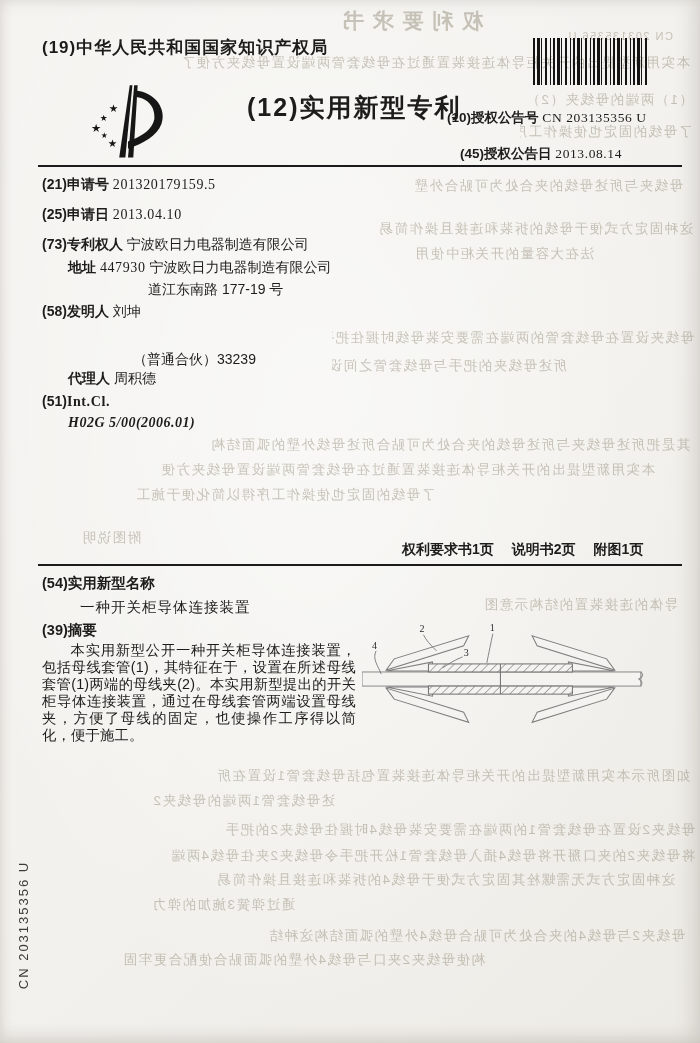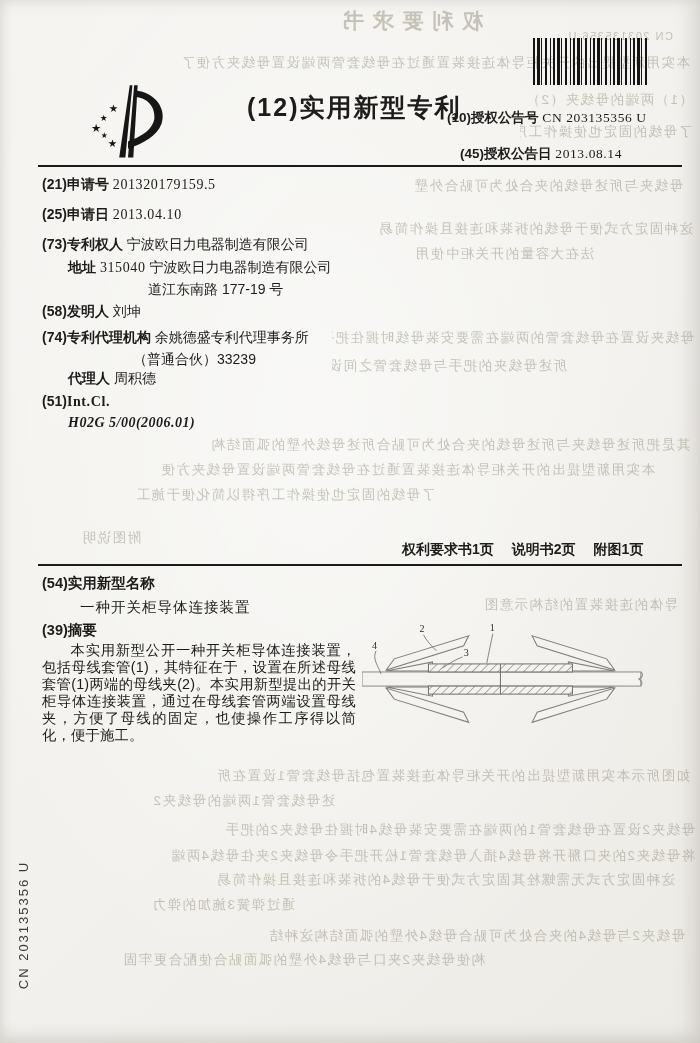--- a/index.html
+++ b/index.html
@@ -81,20 +81,21 @@
       <div class="ghost" style="top: 768px; left: 45px; width: 645px;">如图所示本实用新型提出的开关柜导体连接装置包括母线套管1设置在所</div>
       <div class="ghost" style="top: 793px; left: 45px; width: 290px;">述母线套管1两端的母线夹2</div>
       <div class="ghost" style="top: 822px; left: 45px; width: 650px;">母线夹2设置在母线套管1的两端在需要安装母线4时握住母线夹2的把手</div>
       <div class="ghost" style="top: 848px; left: 45px; width: 650px;">将母线夹2的夹口掰开将母线4插入母线套管1松开把手令母线夹2夹住母线4两端</div>
       <div class="ghost" style="top: 872px; left: 45px; width: 630px;">这种固定方式无需螺栓其固定方式便于母线4的拆装和连接且操作简易</div>
       <div class="ghost" style="top: 897px; left: 45px; width: 250px;">通过弹簧3施加的弹力</div>
       <div class="ghost" style="top: 928px; left: 45px; width: 640px;">母线夹2与母线4的夹合处为可贴合母线4外壁的弧面结构这种结</div>
       <div class="ghost" style="top: 952px; left: 45px; width: 440px;">构使母线夹2夹口与母线4外壁的弧面贴合使配合更牢固</div>
     </div>
 
+  <div class="abs office">(19)中华人民共和国国家知识产权局</div>
 
   <div class="barcode"></div>
 
   <svg class="logo" viewBox="0 0 100 100">
     <polygon points="40,88 52,6 55,6 47,88" fill="#161616"></polygon>
     <polygon points="50,88 57,6 61,6 56,88" fill="#161616"></polygon>
     <path d="M58,12 C 82,14 94,34 88,50 C 83,63 68,72 50,78 L 50,70 C 66,64 78,56 80,44 C 81,30 72,20 57,19 Z" fill="#161616"></path>
     <text x="28" y="36" font-size="12" fill="#161616">★</text>
     <text x="18" y="47" font-size="10" fill="#161616">★</text>
     <text x="8" y="59" font-size="13" fill="#161616">★</text>
@@ -122,33 +123,29 @@
   <div class="field" style="left:42px;top:206px">
     <span class="lbl">(25)申请日</span>
     <span class="num">2013.04.10</span>
   </div>
   <div class="field" style="left:42px;top:236px">
     <span class="lbl">(73)专利权人</span>
     <span>宁波欧日力电器制造有限公司</span>
   </div>
   <div class="field" style="left:68px;top:259px">
     <span class="lbl">地址</span>
-    <span class="num">315040</span>
+    <span class="num">447930</span>
     <span>宁波欧日力电器制造有限公司</span>
   </div>
   <div class="field" style="left:148px;top:281px">
     <span>道江东南路 177-19 号</span>
   </div>
   <div class="field" style="left:42px;top:303px">
     <span class="lbl">(58)发明人</span>
     <span>刘坤</span>
-  </div>
-  <div class="field" style="left:42px;top:329px">
-    <span class="lbl">(74)专利代理机构</span>
-    <span>余姚德盛专利代理事务所</span>
   </div>
   <div class="field" style="left:133px;top:351px">
     <span>（普通合伙）33239</span>
   </div>
   <div class="field" style="left:68px;top:370px">
     <span class="lbl">代理人</span>
     <span>周积德</span>
   </div>
   <div class="field" style="left:42px;top:393px">
     <span class="lbl">(51)</span><span class="lbl num" style="font-style:normal">Int.Cl.</span>

